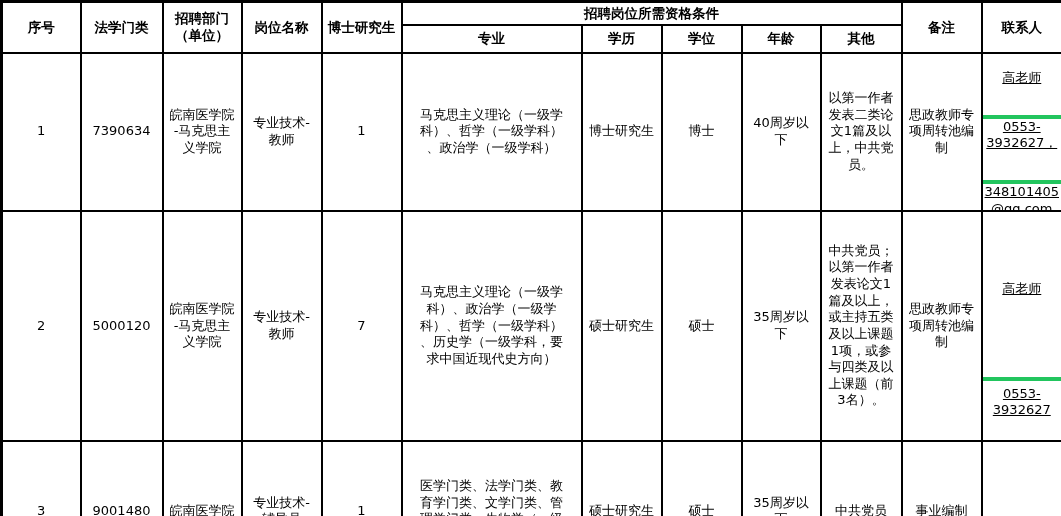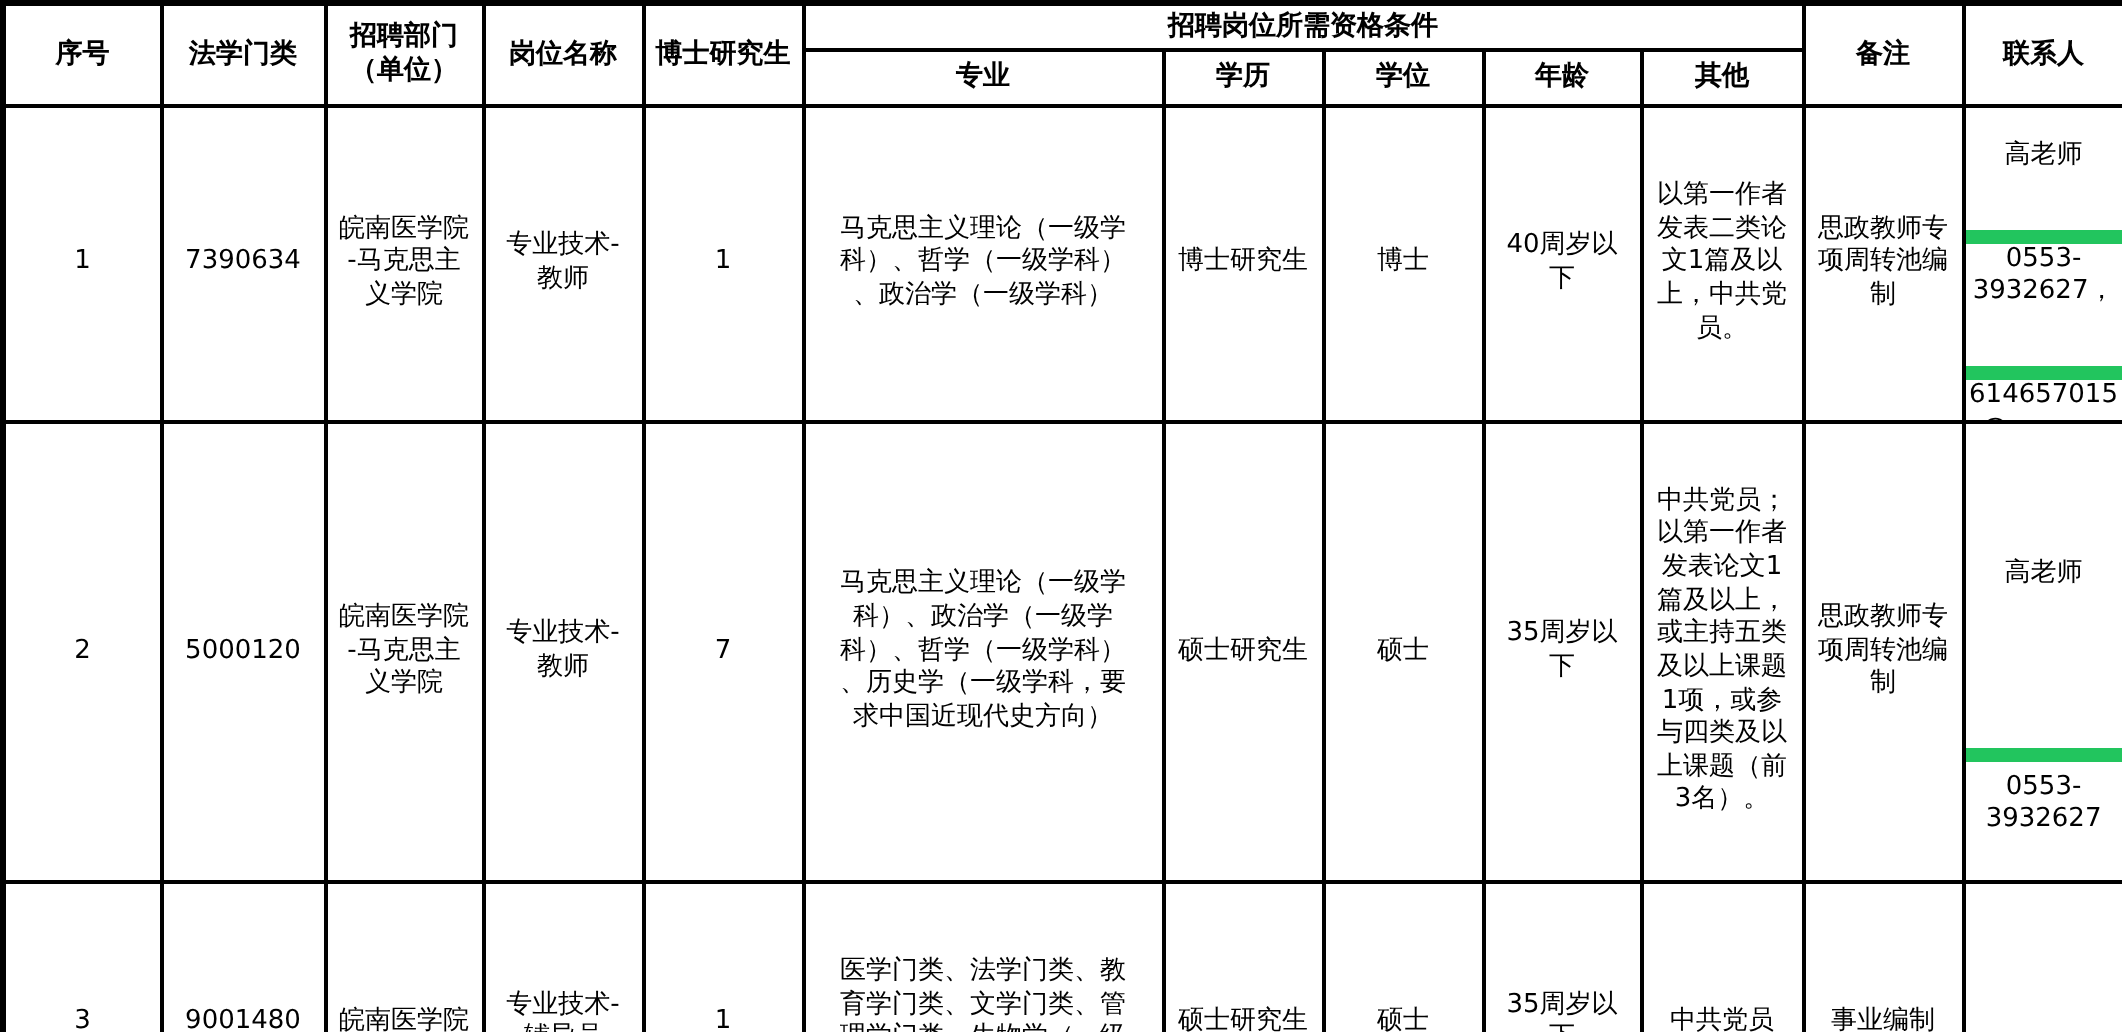--- a/index.html
+++ b/index.html
@@ -38,32 +38,33 @@
   tr.hdr-top   { height: 23px; }
   tr.hdr-sub   { height: 28px; }
   tr.row-1     { height: 127px; }
   tr.row-2     { height: 199px; }
   tr.row-3     { height: 141px; }
   td.contact-cell { padding: 0; }
   .contact-stack {
     display: flex;
     flex-direction: column;
     width: 100%;
+    text-decoration: underline;
   }
   .contact-stack.r1 { height: 123px; }
   .contact-stack.r2 { height: 195px; }
   .contact-sub {
     display: flex;
     align-items: center;
     justify-content: center;
     white-space: pre-line;
     font-size: 13px;
     line-height: 1.28;
   }
-  .contact-sub + .contact-sub { border-top: 7px solid #22c55e; margin-top: 28px; }
+  .contact-sub + .contact-sub { border-top: 4px solid #22c55e; margin-top: 28px; }
   .r1 .sub-name  { height: 50px; }
   .r1 .sub-phone { height: 37px; }
   .r1 .sub-email { flex: 1; }
   .r2 .sub-name  { flex: 1; }
   .r2 .sub-phone { height: 42px; }
 </style>
 </head>
 <body>
 
 <table class="recruit-table">
@@ -124,21 +125,21 @@
 上，中共党
 员。</td>
       <td>思政教师专
 项周转池编
 制</td>
       <td class="contact-cell">
         <div class="contact-stack r1">
           <div class="contact-sub sub-name">高老师</div>
           <div class="contact-sub sub-phone">0553-
 3932627，</div>
-          <div class="contact-sub sub-email">614657015
+          <div class="contact-sub sub-email">348101405
 @qq.com</div>
         </div>
       </td>
     </tr>
     <tr class="row-2">
       <td>2</td>
       <td>5000120</td>
       <td>皖南医学院
 -马克思主
 义学院</td>

